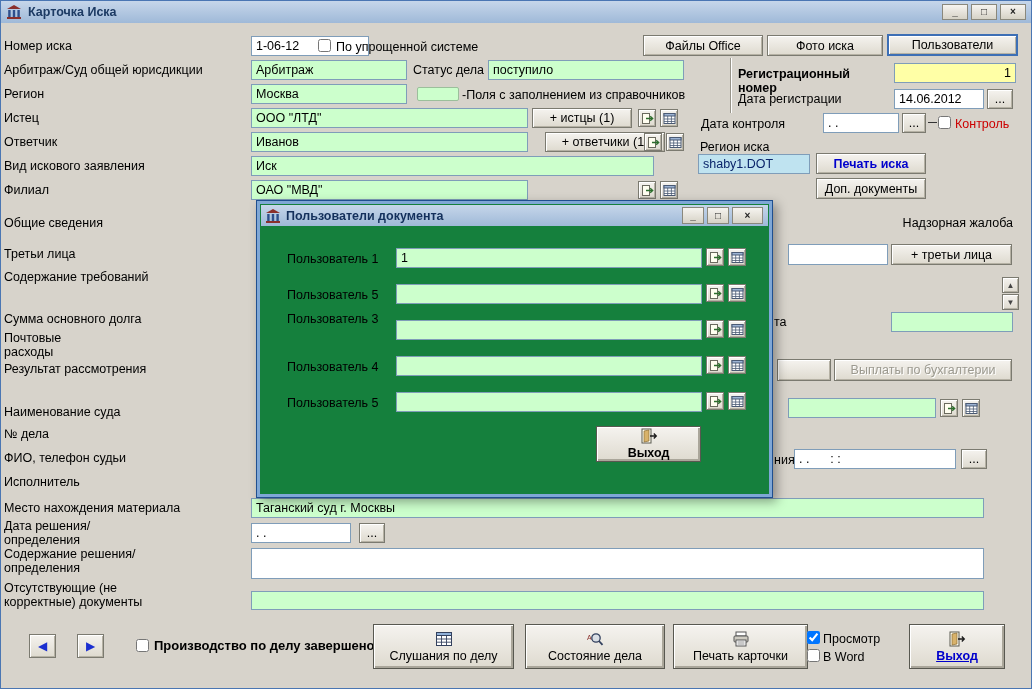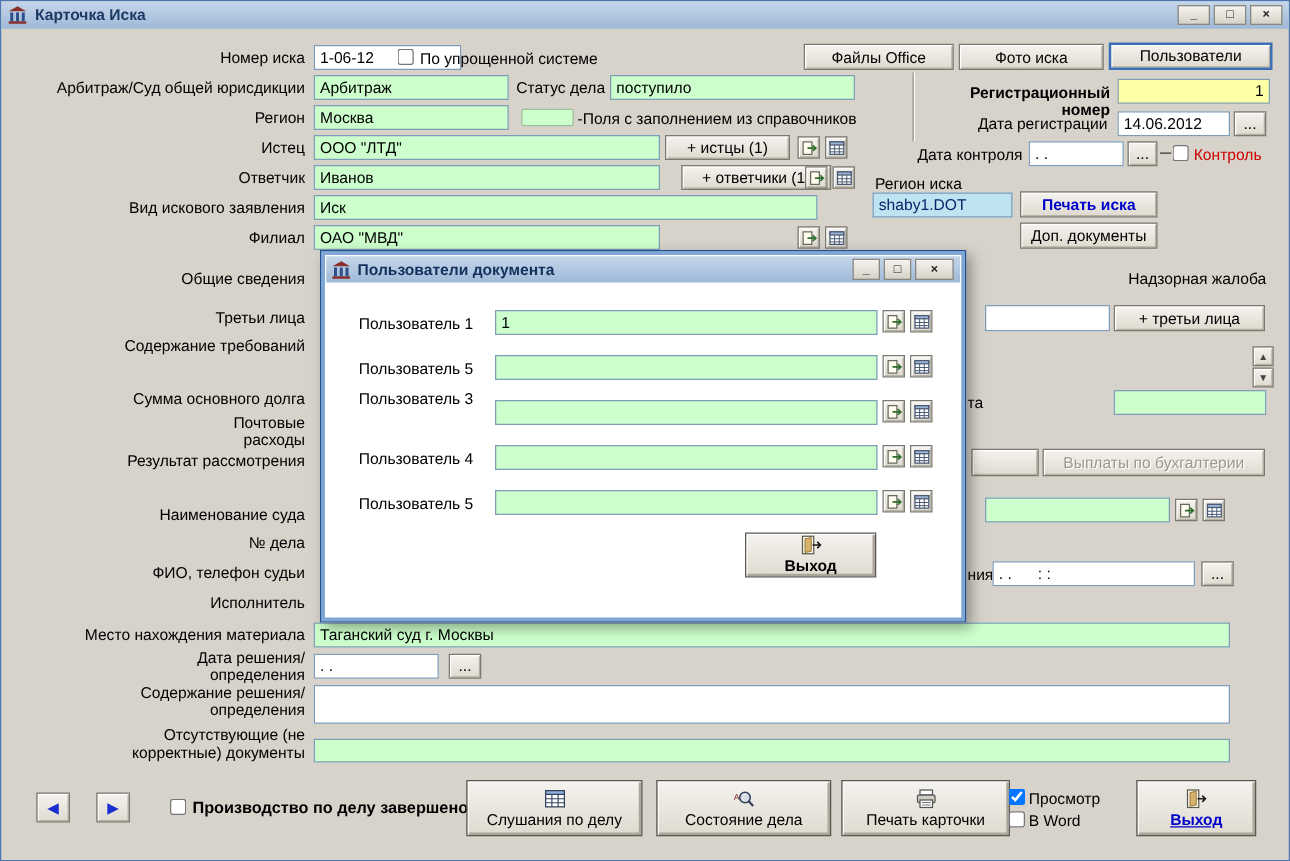--- a/index.html
+++ b/index.html
@@ -1,38 +1,38 @@
 <!DOCTYPE html>
 <html><head>
 <meta charset="utf-8">
 <style>
   *{margin:0;padding:0;box-sizing:border-box}
   html,body{width:1032px;height:689px}
   body{font-family:"Liberation Sans",sans-serif}
   #screen{position:relative;width:1032px;height:689px;background:#d7d3cb;font-size:12.5px;color:#000;border:1px solid #4a76b3;overflow:hidden}
   .a{position:absolute}
-  .lbl{position:absolute;text-align:right;line-height:14px;white-space:pre-line}
+  .lbl{position:absolute;line-height:14px;white-space:pre-line}
   .lbl-l{position:absolute;text-align:left;line-height:14px;white-space:pre-line}
   .fld{position:absolute;border:1px solid #7f9db9;background:#fff;padding:2px 4px;line-height:15px;white-space:pre;overflow:hidden}
   .green{background:#ccffcc}
   .yellow{background:#ffffa6;text-align:right}
   .cyanf{background:#bfe3f0;color:#0a246a}
   .btn{position:absolute;display:flex;align-items:center;justify-content:center;gap:4px;border:1px solid #7b7a70;background:linear-gradient(180deg,#f5f3ef,#dedacf);box-shadow:inset 1px 1px 0 #fff,inset -1px -1px 0 #b5b1a4;font-size:12.5px;cursor:default;white-space:nowrap}
   .btn-big{flex-direction:column;gap:2px;border:1px solid #585850;box-shadow:inset 1px 1px 0 #fff,inset -2px -2px 0 #aaa69a}
   .icbtn{padding:0}
   .focus-blue{border:2px solid #3d6fb5}
   .blue-text{color:#0000cc;font-weight:bold}
   .red-text{color:#cc0000}
   .disabled{color:#9b998f;text-shadow:1px 1px 0 #fff}
   .titlebar{position:absolute;left:0;top:0;right:0;height:22px;background:linear-gradient(180deg,#c6d6ea,#9fb9d8);display:flex;align-items:center;padding:0 5px;gap:6px}
   .title-text{font-weight:bold;color:#1c3a63;font-size:12.5px}
   .tb-group{margin-left:auto;display:flex;gap:3px}
   .tbtn{width:26px;height:16px;display:flex;align-items:center;justify-content:center;border:1px solid #8a887c;background:linear-gradient(180deg,#f6f4f0,#d6d2c6);font-size:10px;line-height:1;color:#222;font-weight:bold}
   .red-close{background:linear-gradient(180deg,#f09072,#cc3a10);border-color:#8a2f0f;color:#fff}
-  .dlg{position:absolute;border:1px solid #1f4f8f;box-shadow:inset 0 0 0 3px #7fa7d6,4px 4px 10px rgba(0,0,0,.35);background:#ffffff}
+  .dlg{position:absolute;border:1px solid #1f4f8f;box-shadow:inset 0 0 0 3px #7fa7d6,4px 4px 10px rgba(0,0,0,.35);background:#15803d}
   .dlg-tb{position:absolute;left:4px;top:4px;right:4px;height:21px;background:linear-gradient(180deg,#c6d6ea,#9fb9d8);display:flex;align-items:center;padding:0 4px;gap:5px}
   .dlg-tbtn{position:absolute;top:2px;width:22px;height:17px;display:flex;align-items:center;justify-content:center;border:1px solid #8a887c;background:linear-gradient(180deg,#f6f4f0,#d6d2c6);font-size:10px;line-height:1;font-weight:bold;color:#222}
   input[type=checkbox]{position:absolute;width:13px;height:13px;margin:0}
   .arrow-blue{color:#1b2fd0;font-size:12px}
   .scrbtn{font-size:8px;color:#444;padding:0}
   [data-icon]{display:inline-flex;align-items:center;justify-content:center;line-height:0}
 </style>
 </head>
 <body>
 

